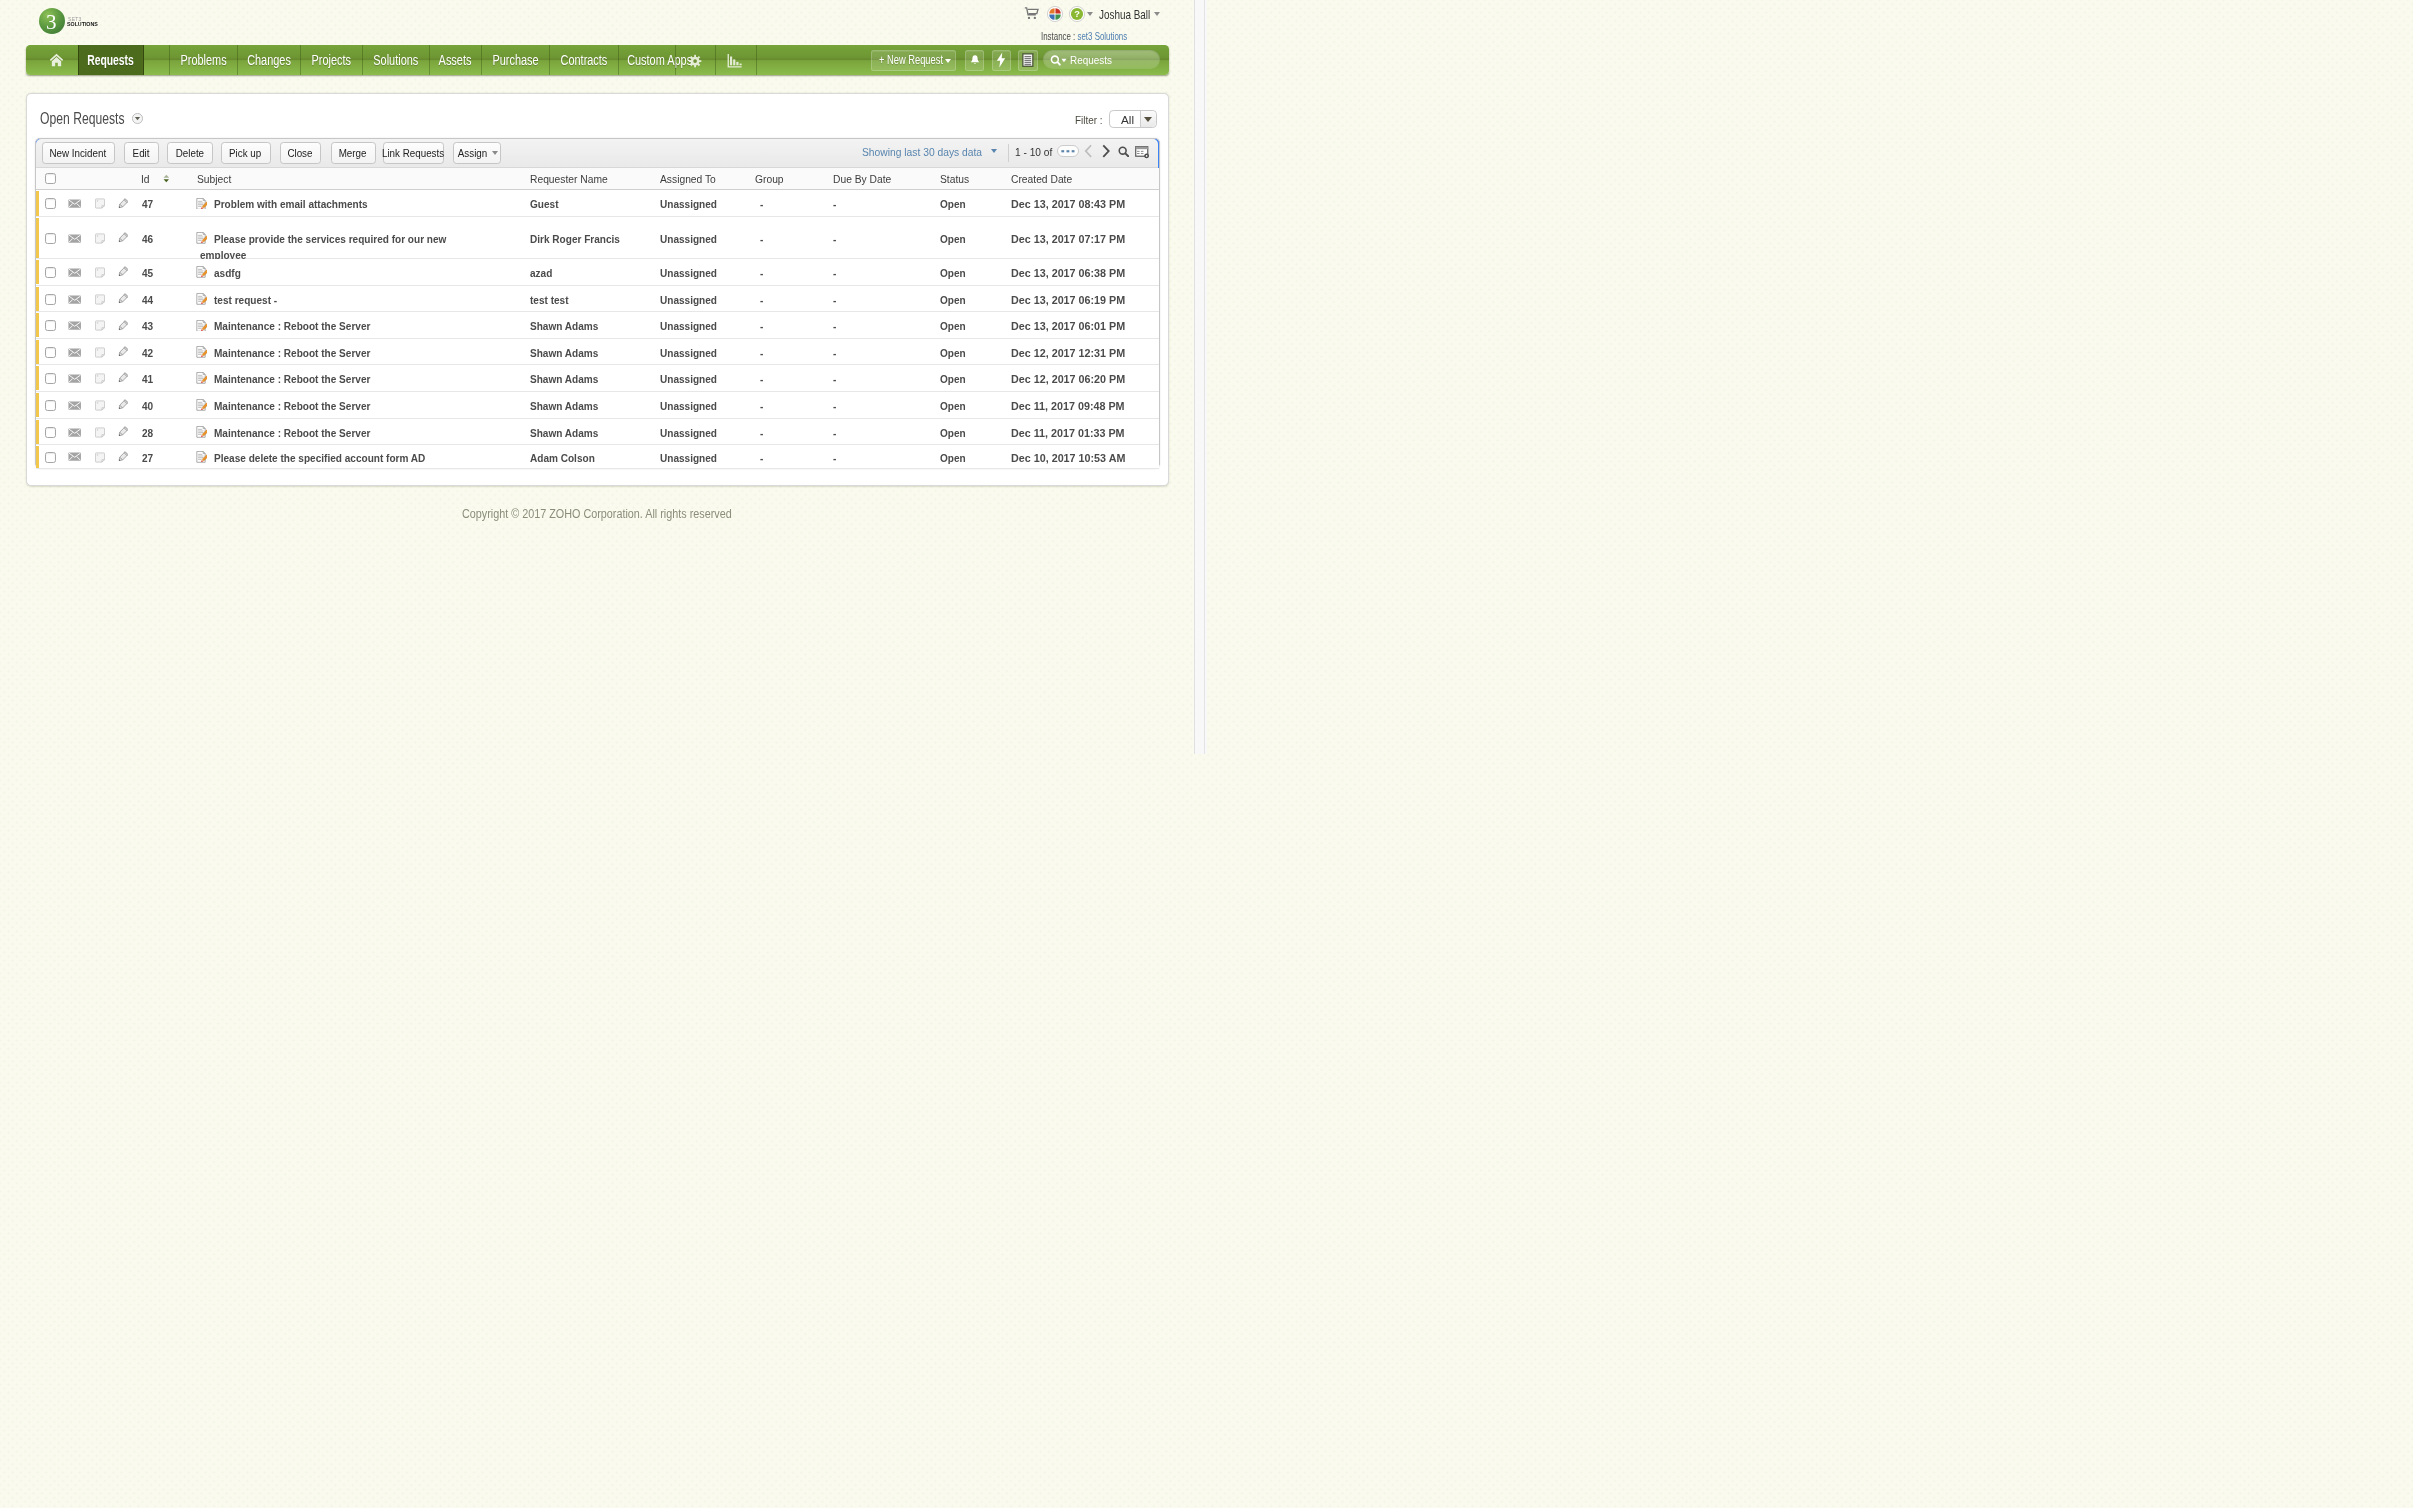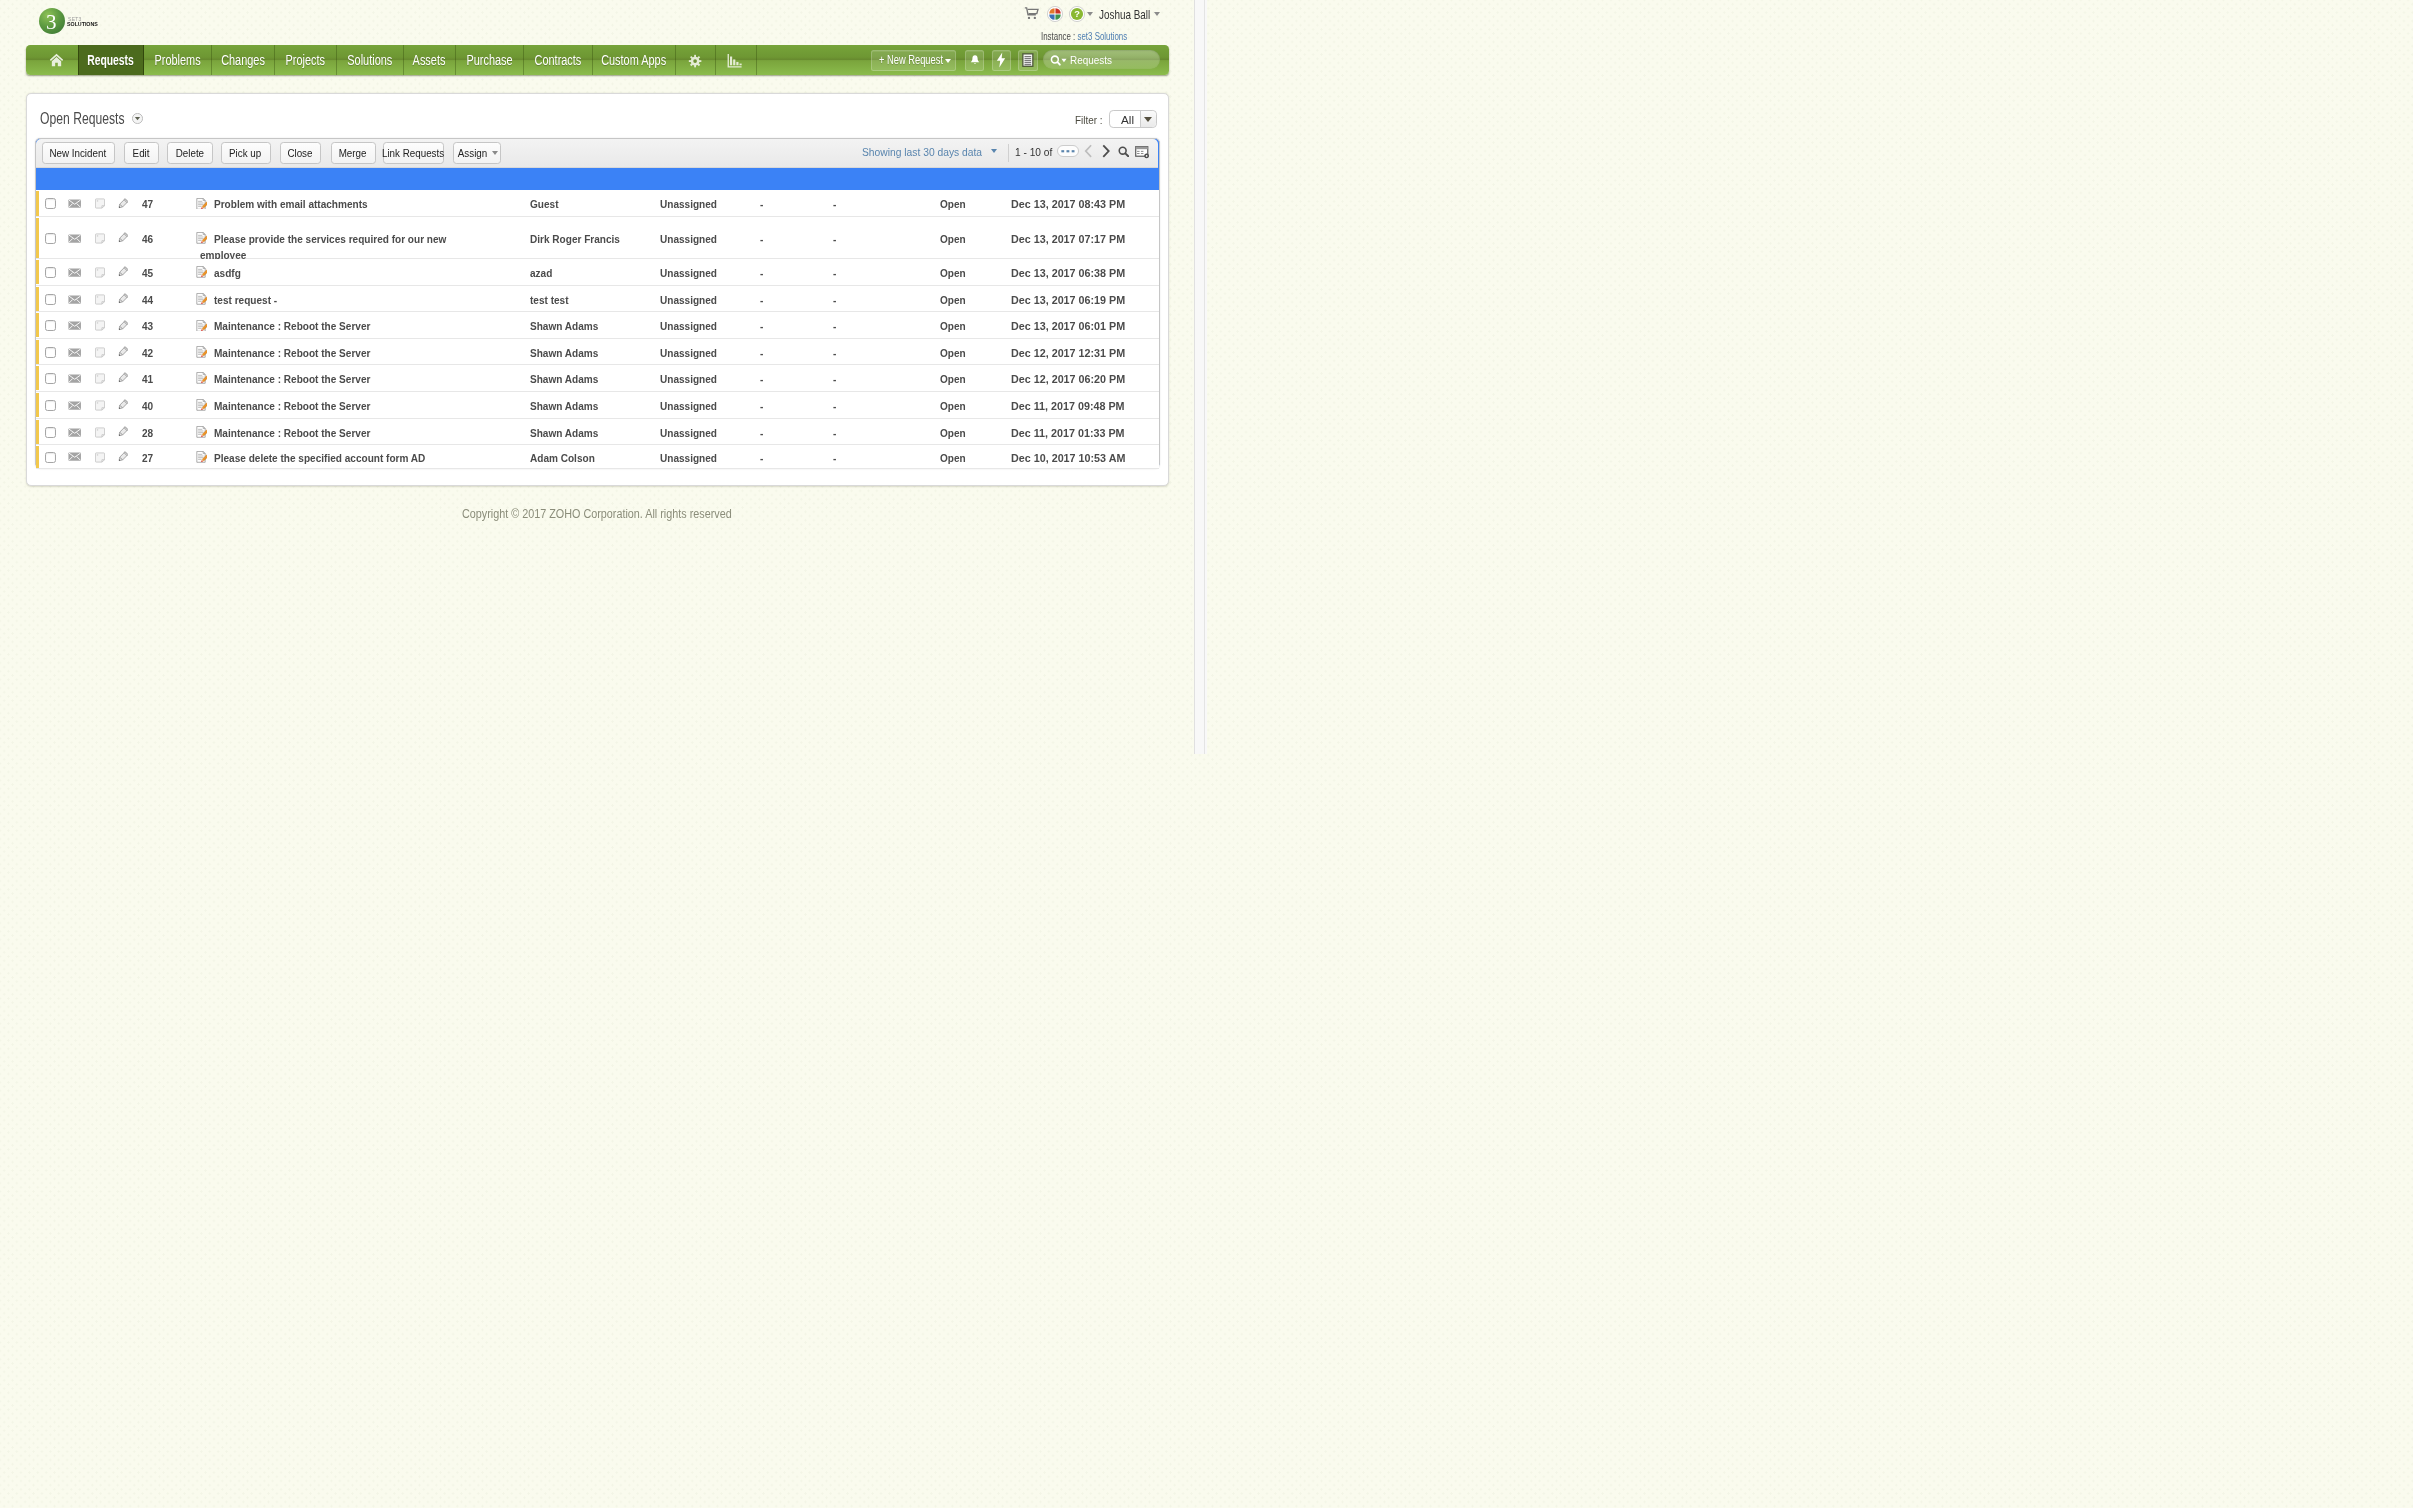--- a/index.html
+++ b/index.html
@@ -19,21 +19,21 @@
 #logo span { position:absolute; left:7.1px; top:1.3px; color:#fff; font-family:"Liberation Serif", serif; font-size:21px; font-weight:normal; }
 .logoline1 { left:68px; top:15.5px; font-size:5px; color:#9a9a9a; letter-spacing:0.3px; }
 .logoline2 { left:67px; top:21px; font-size:6px; color:#151515; font-weight:bold; letter-spacing:0; transform:scaleX(0.88); transform-origin:0 50%; }
 #username { left:1099px; top:6.7px; font-size:13.4px; color:#333; transform:scaleX(0.74); transform-origin:0 50%; white-space:nowrap; }
 #instance { left:1041px; top:30px; font-size:11.3px; color:#494949; transform:scaleX(0.70); transform-origin:0 50%; white-space:nowrap; }
 #instance b { color:#4c7db1; font-weight:normal; }
 .caret-dn { display:inline-block; width:0; height:0; border-left:3.8px solid transparent; border-right:3.8px solid transparent; border-top:5px solid #8b8b8b; }
 #nav { left:26px; top:45px; width:1143px; height:30px; border-radius:4.2px;
   background:linear-gradient(180deg, #76a43a 0%, #6e9733 40%, #678a2f 49%, #7aa43c 52%, #8bbc4c 100%);
   box-shadow:0 1.7px 1.7px -0.8px rgba(60,70,30,0.5); }
-.tab { top:0; height:30px; border-left:0.8px solid rgba(47,69,10,0.35); display:flex; align-items:center; justify-content:center; }
+.tab { top:0; height:30px; border-left:0.8px solid rgba(47,69,10,0.35); display:flex; align-items:center; justify-content:center;margin-left:26px; }
 .tabtxt { display:inline-block; color:#fff; font-size:14px; white-space:nowrap; transform:scaleX(0.78); text-shadow:0 0.8px 0.8px rgba(0,0,0,0.25); }
 #tab-req { left:52px; top:0; width:66px; height:30px; background:#4c6b1d; border-left:0.8px solid #35490e; border-right:0.8px solid #35490e; display:flex; align-items:center; justify-content:center; }
 #tab-req .tabtxt { font-weight:bold; transform:scaleX(0.74); }
 .navsep { top:0; width:0.8px; height:30px; background:rgba(47,69,10,0.35); }
 .navbtn { top:4.6px; height:21px; background:rgba(255,255,255,0.13); border:0.8px solid rgba(255,255,255,0.20); border-radius:2.5px; box-shadow:inset 0 0.8px 0 rgba(255,255,255,0.12); }
 #newreq { left:845px; width:85px; color:#fff; text-shadow:0 0.8px 0.8px rgba(0,0,0,0.2); }
 #newreq .t { position:absolute; left:6.7px; top:2.9px; font-size:12.6px; white-space:nowrap; transform:scaleX(0.74); transform-origin:0 50%; }
 #newreq .caret-dn { position:absolute; right:4.2px; top:8.4px; border-top-color:#fff; border-left-width:3.4px; border-right-width:3.4px; border-top-width:4.2px; }
 #srch { left:1017px; top:5.4px; width:117px; height:19px; border-radius:10px;
   background:linear-gradient(180deg, rgba(255,255,255,0.34), rgba(255,255,255,0.14));
@@ -256,20 +256,35 @@
         <circle cx="13.8" cy="11.8" r="2.7" fill="#4e4e4e"></circle>
         <g stroke="#4e4e4e" stroke-width="1.9">
             <path d="M13.8 9.4 v4.8"></path>
             <path d="M11.4 11.8 h4.8"></path>
             <path d="M12.1 10.1 l3.4 3.4"></path>
             <path d="M15.5 10.1 l-3.4 3.4"></path>
           </g>
         <circle cx="13.8" cy="11.8" r="1.0" fill="#f4f4f4"></circle>
       </svg>
     </div>
+    <div id="thead" class="abs">
+      <span class="cb abs" style="left:9.6px;top:5.4px"></span>
+      <span class="ht" style="left:105px">Id</span>
+      <svg class="abs" style="left:127px;top:6.7px" width="6.7" height="9.2" viewBox="0 0 8 11">
+        <path d="M0.6 4.4 L4 0.8 L7.4 4.4 z" fill="#a7b295"></path>
+        <path d="M0.6 6.2 L4 9.8 L7.4 6.2 z" fill="#47611e"></path>
+      </svg>
+      <span class="ht" style="left:161px">Subject</span>
+      <span class="ht" style="left:494px">Requester Name</span>
+      <span class="ht" style="left:624px">Assigned To</span>
+      <span class="ht" style="left:719px">Group</span>
+      <span class="ht" style="left:797px">Due By Date</span>
+      <span class="ht" style="left:904px">Status</span>
+      <span class="ht" style="left:975px">Created Date</span>
+    </div>
     <div id="tbody" class="abs">
 <div class="row abs" style="top:0px;height:27px">
           <span class="stripe abs" style="left:0.8px;top:0.8px;height:25px"></span>
           <span class="cb abs" style="left:9.6px;top:8px"></span>
           <svg class="abs" style="left:32px;top:9px" width="13.4" height="9.2" viewBox="0 0 16 11">
             <rect x="0.5" y="0.5" width="15" height="10" rx="1" fill="#a4a4a4"></rect>
             <path d="M1 1.2 L8 6.3 L15 1.2" stroke="#fff" stroke-width="1.1" fill="none"></path>
             <path d="M1 10 L5.6 5.4 M15 10 L10.4 5.4" stroke="#fff" stroke-width="1.1" fill="none"></path>
           </svg>
           <svg class="abs" style="left:59px;top:8px" width="10" height="11" viewBox="0 0 12 13">

